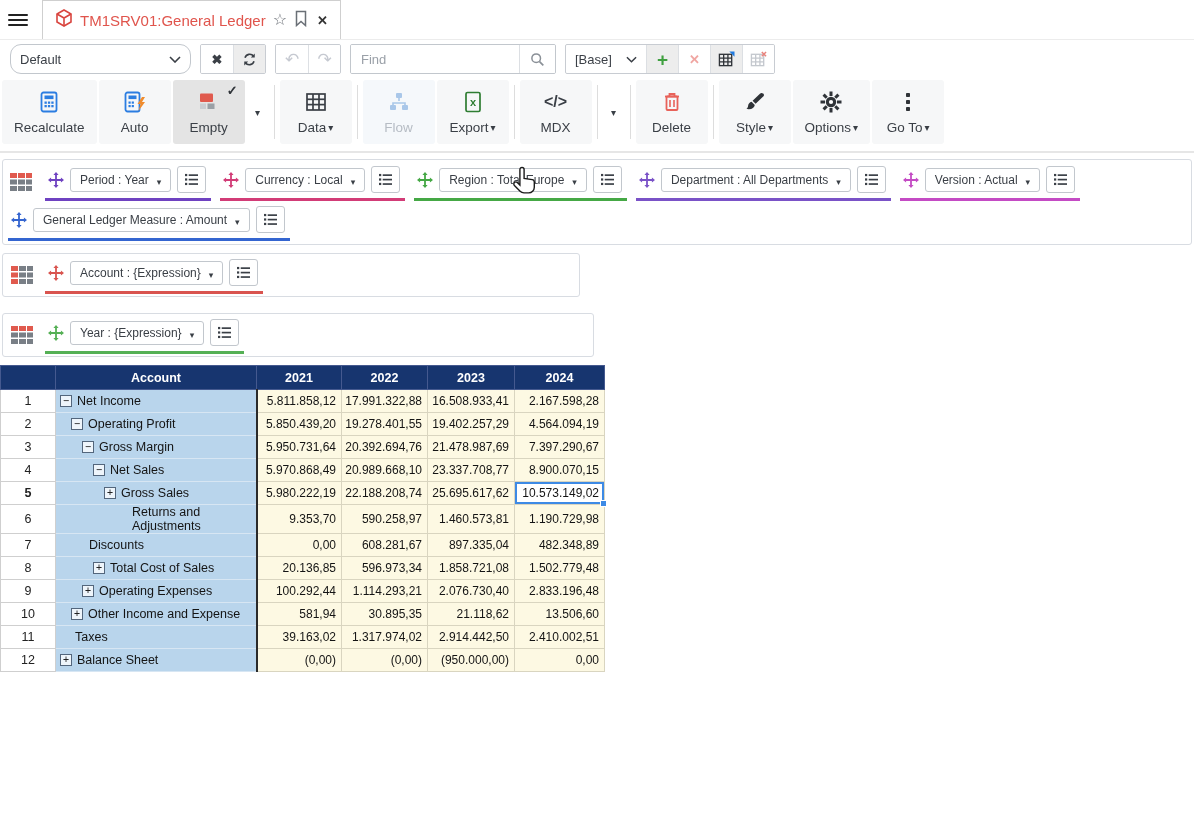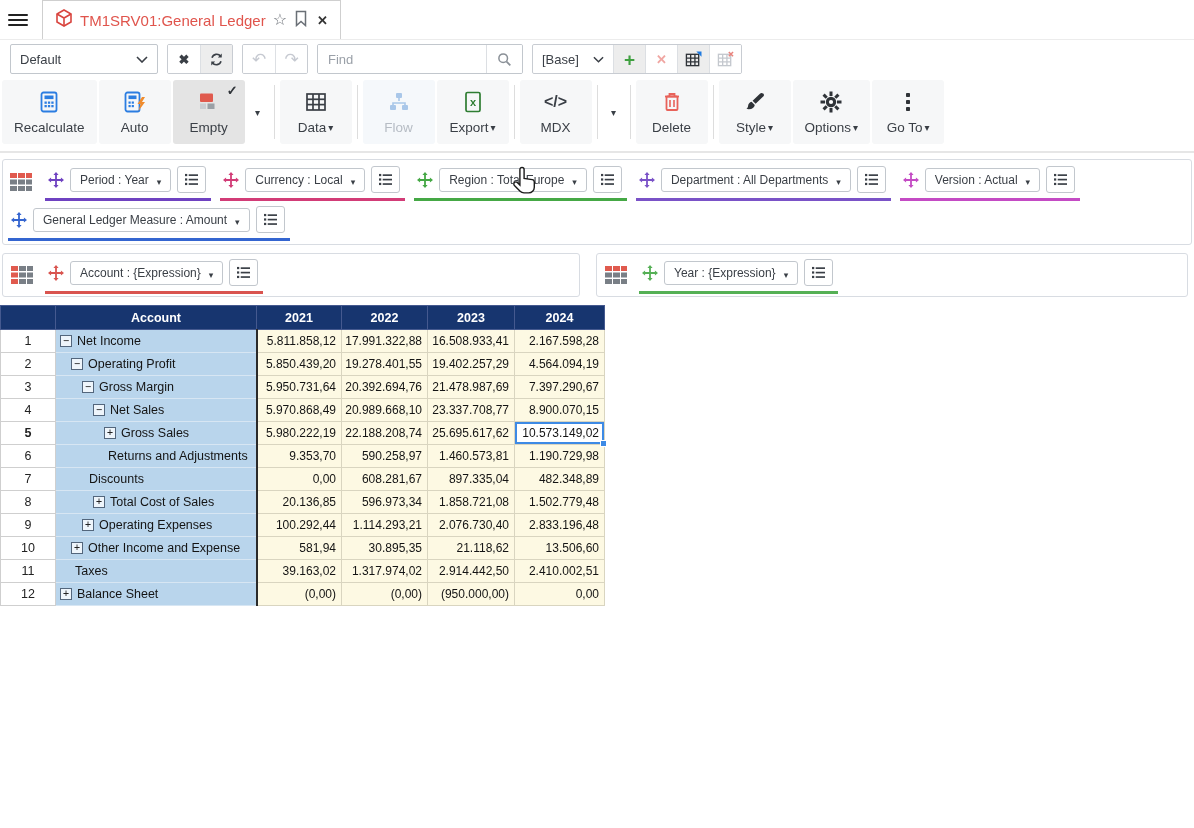--- a/index.html
+++ b/index.html
@@ -15,21 +15,21 @@
          border:1px solid #cfcfcf; border-bottom:none; background:#fff; }
   .tab-title { color:#e0544c; font-size:15px; white-space:nowrap; }
   .tab-star { font-size:16px; color:#6a6f76; line-height:1; }
   .tab-close { font-size:13px; color:#333; font-weight:bold; padding-left:2px; }
 
   
   .toolbar1 { height:38px; display:flex; align-items:center; padding:0 10px; gap:9px; }
   .select { display:flex; align-items:center; justify-content:space-between; gap:8px;
             border:1px solid #c2c7cd; border-radius:2px; background:#fff; height:30px;
             padding:0 9px; font-size:13px; color:#3a3f46; }
-  .sel-view { width:148px; }
+  .sel-view { width:181px;border-radius:11px; }
   .btn-group { display:flex; border:1px solid #c8ccd2; border-radius:2px; height:30px; overflow:hidden; }
   .sq-btn { width:32px; display:flex; align-items:center; justify-content:center; background:#fff; border-left:1px solid #dcdfe3; }
   .sq-btn:first-child { border-left:none; }
   .sq-btn.lit { background:#ededed; }
   .sq-btn.off  { opacity:.95; }
   .find-wrap { display:flex; border:1px solid #c2c7cd; border-radius:2px; height:30px; overflow:hidden; }
   .find-input { width:168px; border:none; outline:none; padding:0 10px; font-size:13px; color:#3a3f46;
                 font-family:"Liberation Sans",sans-serif; }
   .find-input::placeholder { color:#9aa0a8; }
   .find-btn { width:36px; display:flex; align-items:center; justify-content:center; background:#fff; border-left:1px solid #dcdfe3; }
@@ -61,21 +61,21 @@
   .chip-group { display:flex; align-items:center; gap:6px; padding:3px 5px 5px 3px; border-bottom:3px solid #999; }
   .pill { display:flex; align-items:flex-end; gap:8px; border:1px solid #c2c7cd; border-radius:3px;
           padding:4px 9px; font-size:12px; color:#3a3f46; background:#fff; white-space:nowrap; cursor:pointer; }
   .pill .car { font-size:9px; }
   .list-btn { width:29px; height:27px; border:1px solid #c2c7cd; border-radius:3px; background:#fff;
               display:flex; align-items:center; justify-content:center; cursor:pointer; }
   .cross-icon { display:flex; }
   .area-icon { display:flex; margin-right:2px; }
 
   
-  .axes { display:flex; gap:16px; margin:8px 2px 0 2px; }
+  .axes { display:flex; gap:16px; margin:8px 2px 0 2px;flex-direction:column; }
   .axis-box { border:1px solid #d8dce2; border-radius:3px; padding:2px 6px; display:flex;
               align-items:center; gap:8px; height:44px; background:#fff; }
   .axis-box.rows-box { width:578px; }
   .axis-box.cols-box { width:592px; }
 
   
   .grid { margin-top:8px; }
   table { border-collapse:collapse; table-layout:fixed; }
   th { background:#17356f; color:#fff; font-size:12.5px; font-weight:bold; height:24px;
        border:1px solid #45598f; text-align:center; }
@@ -686,21 +686,21 @@
             </div>
           </td>
           <td class="val">5.980.222,19</td>
           <td class="val">22.188.208,74</td>
           <td class="val">25.695.617,62</td>
           <td class="val sel">10.573.149,02<span class="handle"></span></td>
         </tr>
         <tr>
           <td class="rn">6</td>
           <td class="acc">
-            <div class="accwrap" style="padding-left: 52px;">
+            <div class="accwrap" style="padding-left: 52px; margin-left: 24px;">
               <span>Returns and Adjustments</span>
             </div>
           </td>
           <td class="val">9.353,70</td>
           <td class="val">590.258,97</td>
           <td class="val">1.460.573,81</td>
           <td class="val">1.190.729,98</td>
         </tr>
         <tr>
           <td class="rn">7</td>

